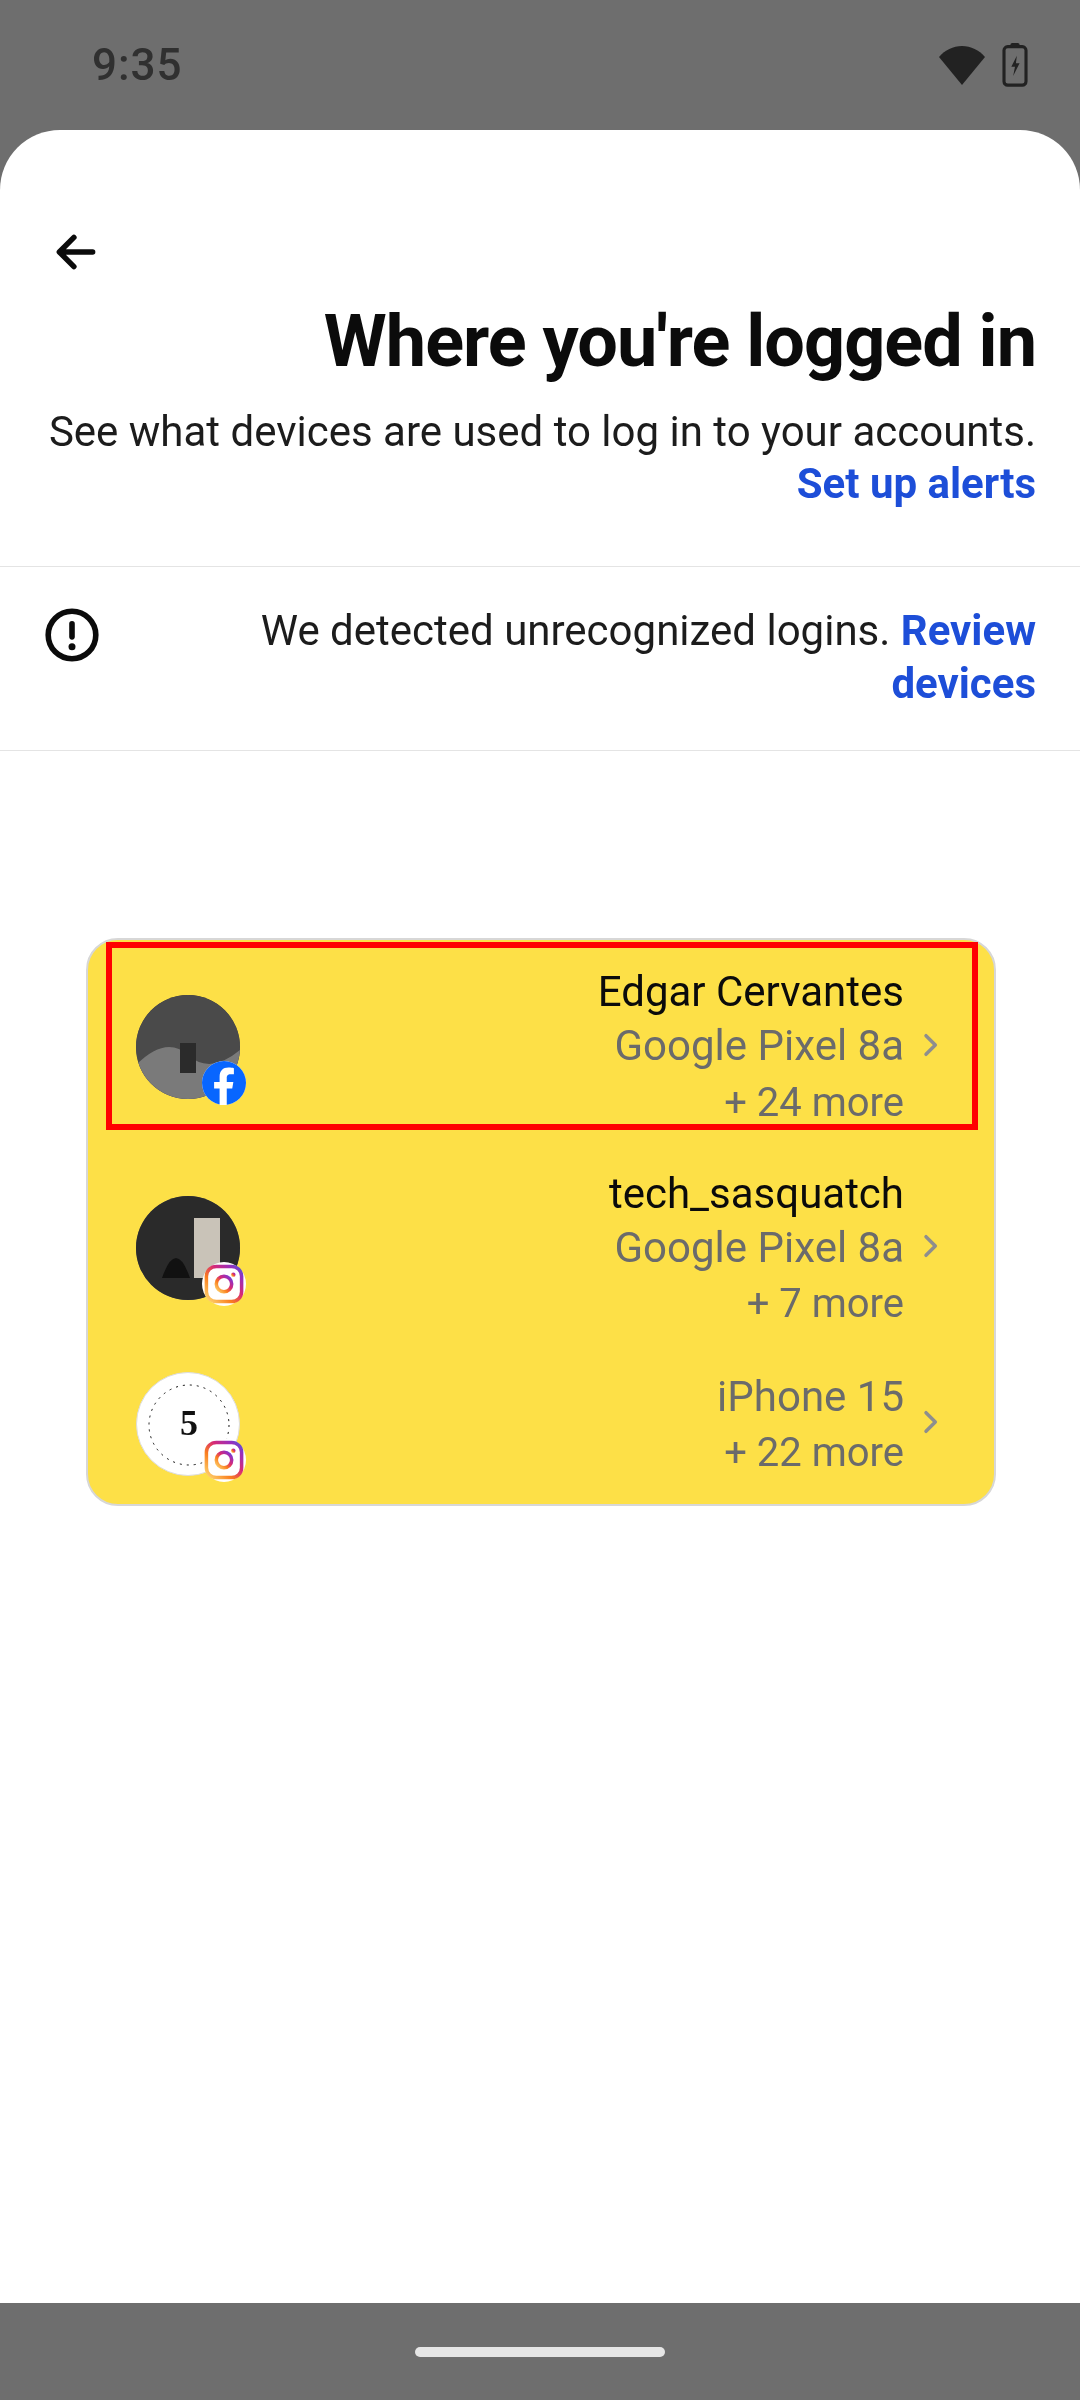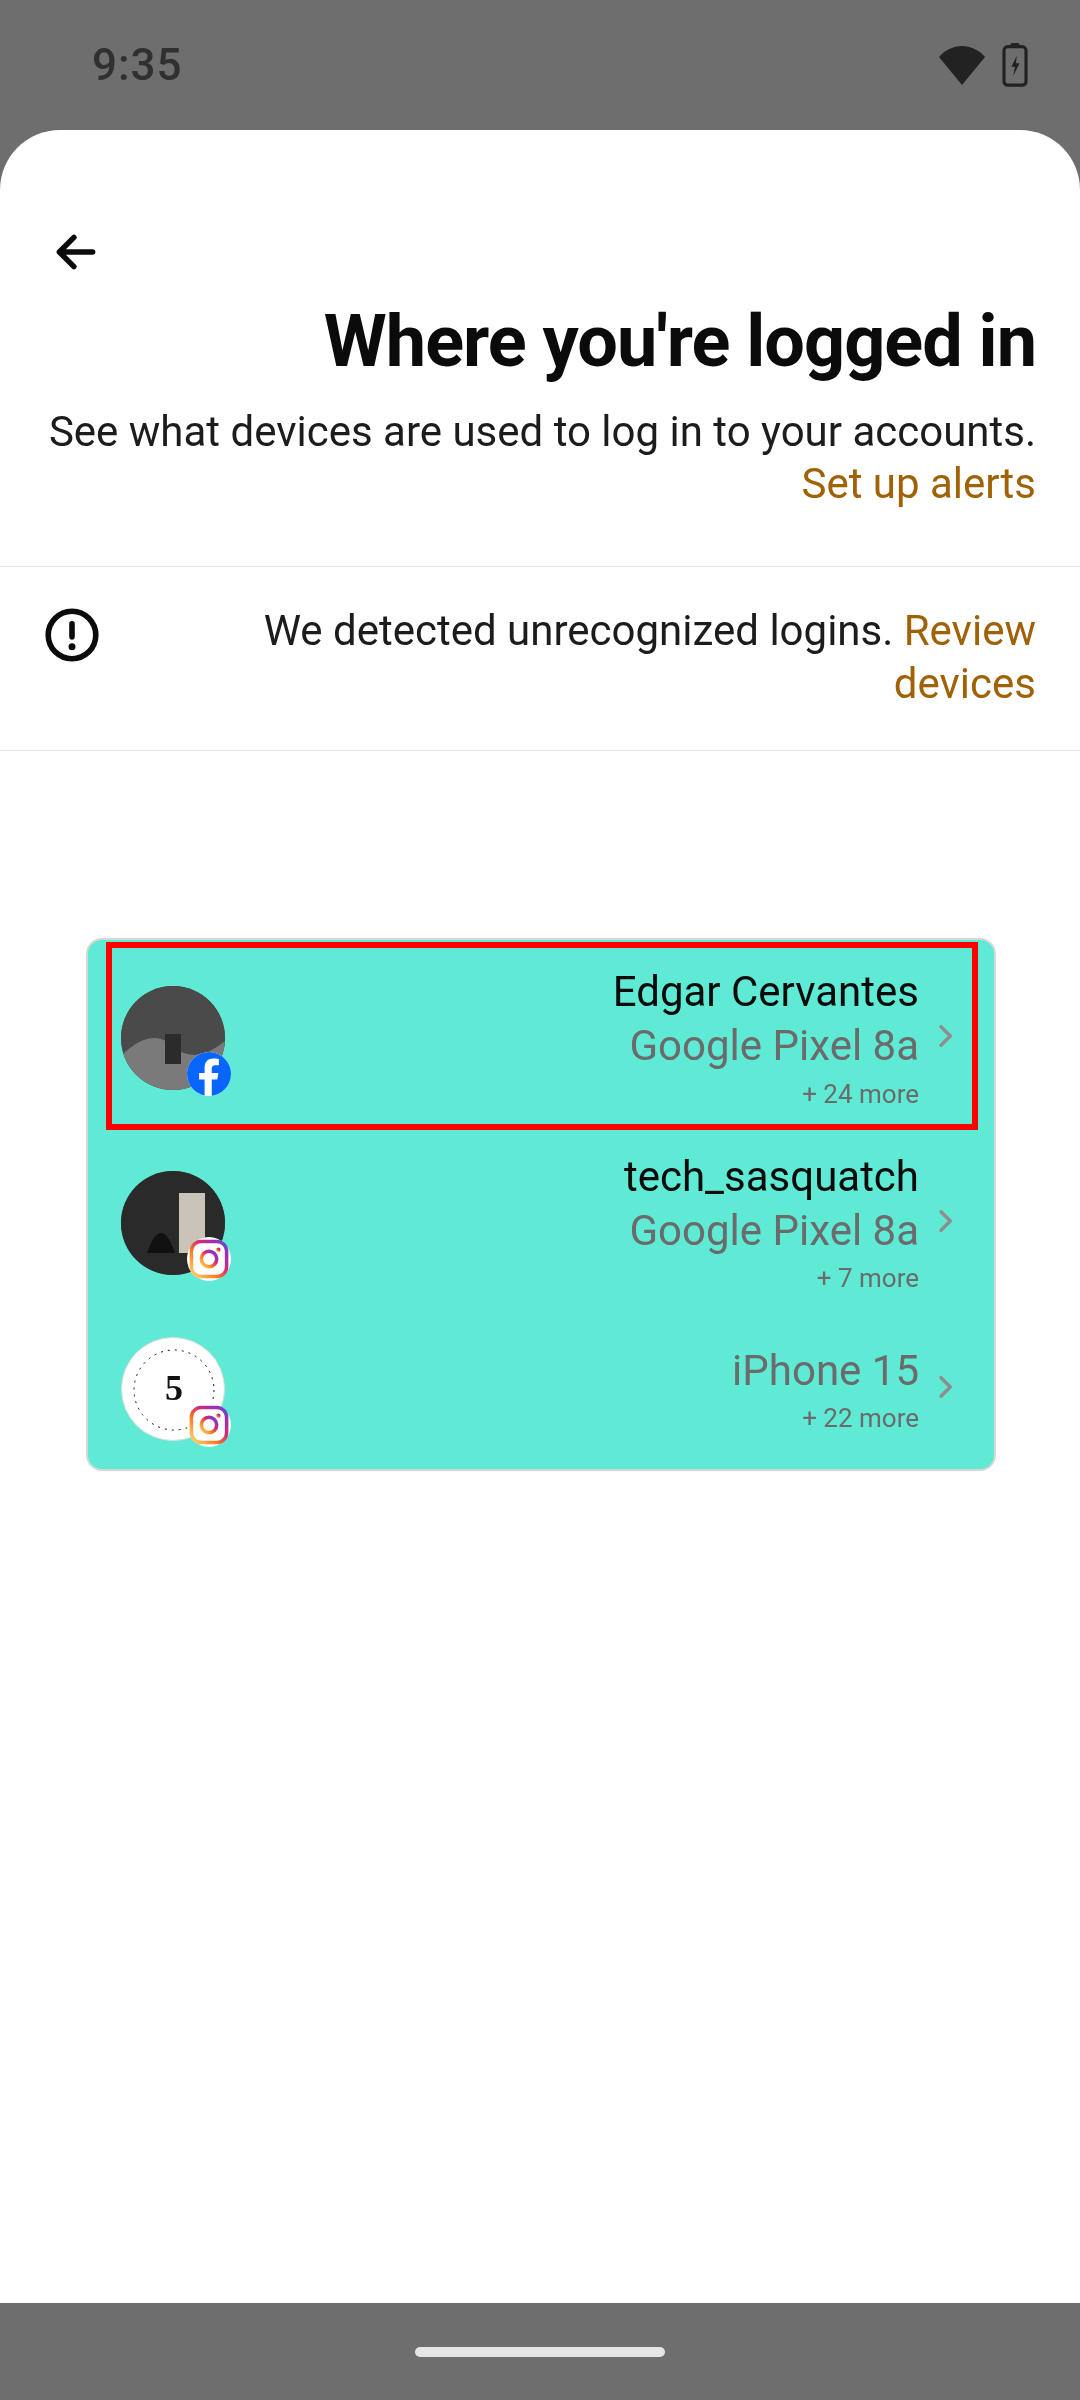--- a/index.html
+++ b/index.html
@@ -6,35 +6,35 @@
   html, body { width: 1080px; height: 2400px; font-family: -apple-system, BlinkMacSystemFont, "Segoe UI", Roboto, Helvetica, Arial, sans-serif; background: #6e6e6e; overflow: hidden; }
   .phone { width: 1080px; height: 2400px; position: relative; background: #6e6e6e; }
   .status-bar { height: 130px; display: flex; align-items: center; justify-content: space-between; padding: 0 50px 0 92px; color: #303030; }
   .status-time { font-size: 44px; font-weight: 500; letter-spacing: 1px; }
   .status-icons { display: flex; align-items: center; gap: 14px; }
   .sheet { position: absolute; top: 130px; left: 0; right: 0; bottom: 97px; background: #fff; border-top-left-radius: 60px; border-top-right-radius: 60px; text-align: right; }
   .back-btn { position: absolute; top: 90px; left: 44px; width: 64px; height: 64px; display: flex; align-items: center; justify-content: center; }
   .header-block { position: absolute; top: 174px; left: 44px; right: 44px; }
   .page-title { font-size: 72px; font-weight: 700; letter-spacing: -1px; color: #0b0b0b; line-height: 1.05; }
   .subtitle { font-size: 42px; color: #1c1c1c; margin-top: 26px; line-height: 1.25; }
-  .link { color: #a16207; font-weight: 400; }
+  .link { color: #1d4ed8; font-weight: 700; }
   .alert-row { position: absolute; top: 436px; left: 0; right: 0; padding: 38px 44px 40px 44px; display: flex; align-items: flex-start; gap: 66px; border-top: 1px solid #e4e4e4; border-bottom: 1px solid #e4e4e4; }
   .alert-icon-wrap { flex: 0 0 auto; margin-top: 2px; }
   .alert-text { font-size: 42px; color: #1c1c1c; line-height: 1.25; }
   .section-heading { position: absolute; top: 668px; left: 44px; font-size: 52px; font-weight: 700; color: #0b0b0b; }
-  .card { position: absolute; top: 808px; left: 86px; right: 84px; background: #5eead4; border: 2px solid #d7d7d7; border-radius: 16px; padding: 6px 3px; }
+  .card { position: absolute; top: 808px; left: 86px; right: 84px; background: #fde047; border: 2px solid #d7d7d7; border-radius: 32px; padding: 6px 18px; }
   .account-row { display: flex; align-items: center; padding: 22px 30px 22px 30px; position: relative; }
   .avatar-wrap { position: relative; width: 104px; height: 104px; flex: 0 0 auto; margin-right: 40px; }
   .avatar { width: 104px; height: 104px; border-radius: 50%; background: #555 center/cover no-repeat; overflow:hidden; }
   .avatar.white { background: #fff; border: 1px solid #ddd; }
   .plat-badge { position: absolute; right: -6px; bottom: -6px; width: 44px; height: 44px; border-radius: 50%; display:flex; align-items:center; justify-content:center; background:#fff; }
   .acc-info { flex: 1 1 auto; display: flex; flex-direction: column; gap: 4px; }
   .acc-name { font-size: 42px; color: #0b0b0b; line-height: 1.15; }
   .acc-device { font-size: 42px; color: #6b6b6b; line-height: 1.15; margin-top: 2px; }
-  .acc-more { font-size: 26px; color: #6b6b6b; margin-top: 4px; }
+  .acc-more { font-size: 40px; color: #6b6b6b; margin-top: 4px; }
   .chevron { flex: 0 0 auto; margin-left: 10px; }
   .highlight-box { position: absolute; border: 6px solid #ff0000; pointer-events: none; top: 812px; left: 106px; width: 872px; height: 188px; }
   .bottom-bar { position: absolute; left: 0; right: 0; bottom: 0; height: 97px; background: #6e6e6e; display:flex; align-items:center; justify-content:center; }
   .home-indicator { width: 250px; height: 10px; border-radius: 5px; background: #f3f3f3; opacity: 0.9; }
 </style>
 </head>
 <body>
 
 <div class="phone">
 

